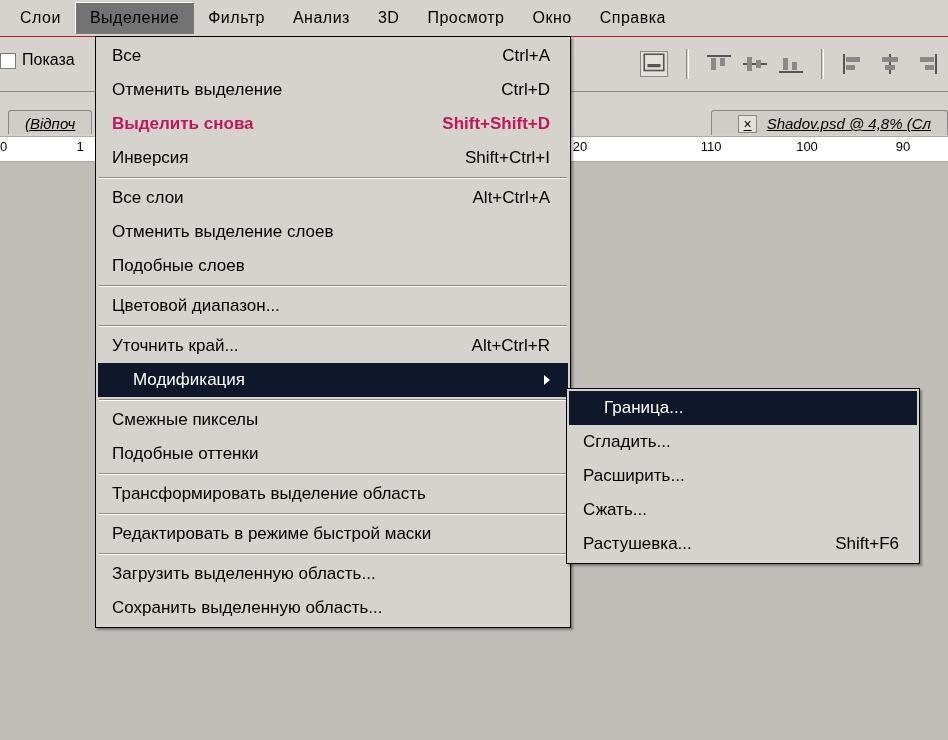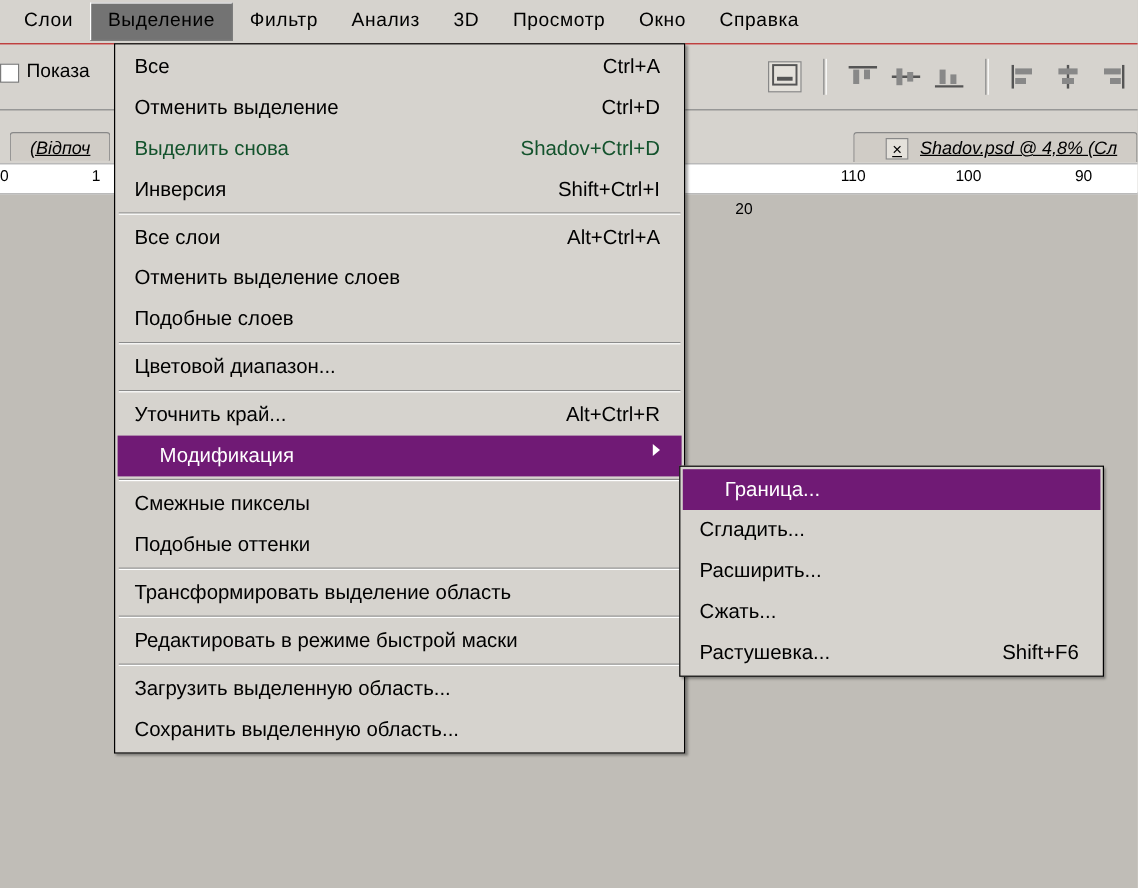--- a/index.html
+++ b/index.html
@@ -119,30 +119,32 @@
     position: absolute;
     background: #d6d3ce;
     border: 1px solid #000;
     box-shadow: 2px 2px 2px rgba(0,0,0,0.35);
     padding: 2px;
     z-index: 100;
     font-size: 17px;
   }
   .menu-row {
     display: flex;
+    align-items: center;
     justify-content: space-between;
     padding: 7px 18px 7px 14px;
     white-space: nowrap;
     cursor: default;
   }
   .menu-row.disabled {
-    color: #14532d;
+    color: #be185d;
+    font-weight: bold;
   }
   .menu-row.highlight {
-    background: #701a75;
+    background: #0f172a;
     color: #fff;
     padding-left: 35px;
   }
   .menu-row .label { padding-right: 40px; }
   .menu-row .shortcut { color: inherit; }
   .menu-row .arrow {
     width: 0; height: 0;
     border-top: 5px solid transparent;
     border-bottom: 5px solid transparent;
     border-left: 6px solid currentColor;
@@ -269,40 +271,40 @@
   <div class="tab" style="margin-right:0">
     <span class="tab-close">×</span>
     <span style="width:10px"></span>
     <span>Shadov.psd @ 4,8% (Сл</span>
   </div>
 </div>
 
 <div class="ruler" id="ruler">
     <span class="tick" style="left: 0px;">90</span>
     <span class="tick" style="left: 80px;">1</span>
-    <span class="tick" style="left: 620px; margin-top: 27px;">20</span>
+    <span class="tick" style="left: 580px;">20</span>
     <span class="tick" style="left: 711px;">110</span>
     <span class="tick" style="left: 807px;">100</span>
     <span class="tick" style="left: 903px;">90</span>
   </div>
 
 <div class="canvas"></div>
 
 <div class="menu" id="selection-menu" style="left:95px; top:36px; width:470px;">
     <div class="menu-row">
       <span class="label">Все</span>
       <span class="shortcut">Ctrl+A</span>
     </div>
     <div class="menu-row">
       <span class="label">Отменить выделение</span>
       <span class="shortcut">Ctrl+D</span>
     </div>
     <div class="menu-row disabled">
       <span class="label">Выделить снова</span>
-      <span class="shortcut">Shadov+Ctrl+D</span>
+      <span class="shortcut">Shift+Shift+D</span>
     </div>
     <div class="menu-row">
       <span class="label">Инверсия</span>
       <span class="shortcut">Shift+Ctrl+I</span>
     </div>
     <div class="menu-sep"></div>
     <div class="menu-row">
       <span class="label">Все слои</span>
       <span class="shortcut">Alt+Ctrl+A</span>
     </div>

